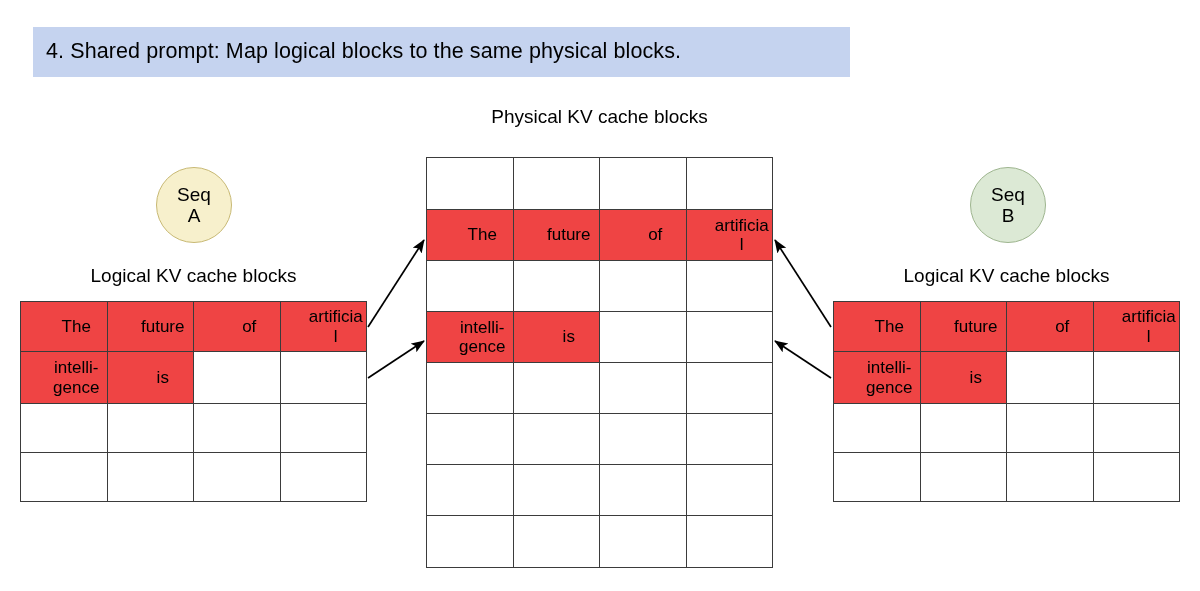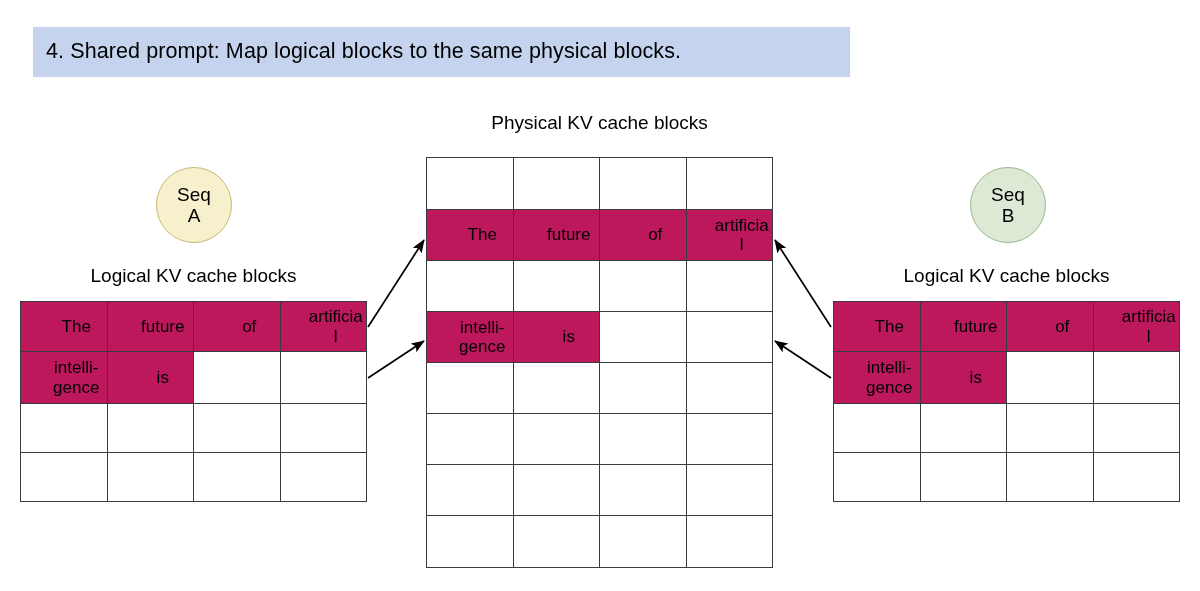--- a/index.html
+++ b/index.html
@@ -38,21 +38,21 @@
 
   
   .caption {
     position: absolute;
     font-size: 19px;
     white-space: nowrap;
     text-align: center;
   }
   #physical-caption {
     left: 426px;
-    top: 112px;
+    top: 106px;
     width: 347px;
   }
   #left-caption {
     left: 20px;
     top: 265px;
     width: 347px;
   }
   #right-caption {
     left: 833px;
     top: 265px;
@@ -96,21 +96,21 @@
     border: 1.4px solid #3b3b3b;
     text-align: center;
     vertical-align: middle;
     font-size: 17px;
     line-height: 1.12;
     padding: 0 2px;
     background: #ffffff;
     word-break: break-word;
   }
   .block-table td.filled {
-    background: #be185d;
+    background: #ef4444;
     padding-left: 27px;
   }
 
   #left-table  { left: 20px;  top: 301px; width: 347px; }
   #right-table { left: 833px; top: 301px; width: 347px; }
   #physical-table { left: 426px; top: 157px; width: 347px; }
 
   
   #arrow-layer {
     position: absolute;

